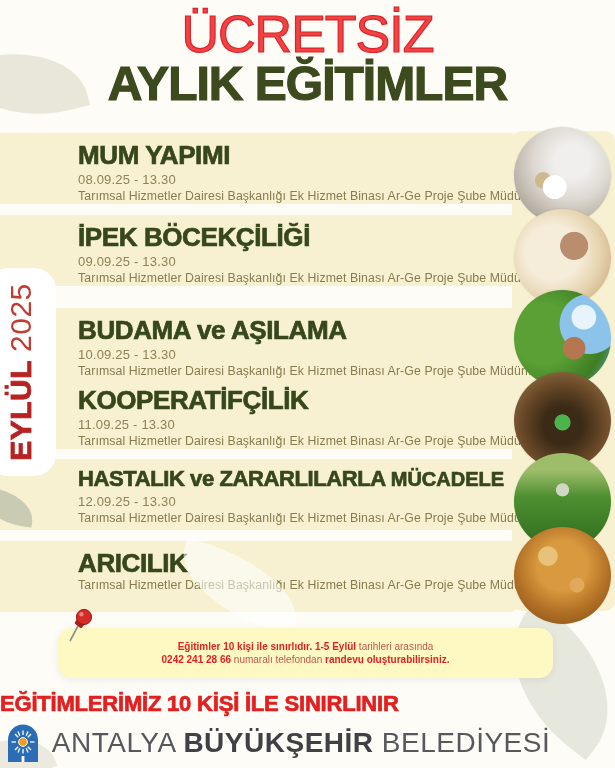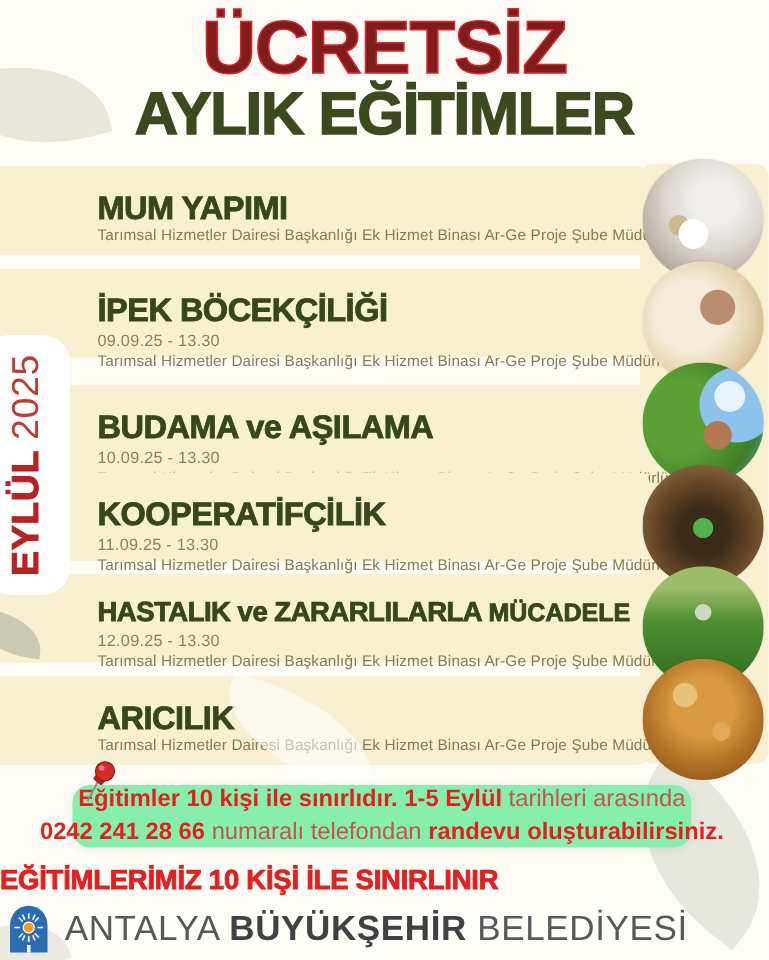--- a/index.html
+++ b/index.html
@@ -13,32 +13,32 @@
   
   .leaf{position:absolute;border-radius:0 85% 0 85%;}
   .leaf-top-left{left:-32px;top:48px;width:115px;height:72px;background:#e9e6da;transform:rotate(-14deg);z-index:1;}
   .leaf-left-olive{left:-20px;top:490px;width:54px;height:34px;background:#c9ccb2;transform:rotate(8deg);z-index:3;}
   .leaf-bottom-right{left:492px;top:632px;width:138px;height:96px;background:#e7e8dd;transform:rotate(38deg);z-index:2;}
   .leaf-bottom-left{left:-24px;top:736px;width:76px;height:44px;background:#eceade;transform:rotate(160deg);z-index:1;}
   .leaf-mid-faint{left:175px;top:556px;width:130px;height:62px;background:rgba(255,255,255,.55);transform:rotate(18deg);z-index:3;}
   
   .header{position:absolute;top:8px;left:0;width:615px;text-align:center;z-index:4;}
   .title-red{
-    margin:0;font-size:60px;line-height:1.0;font-weight:bold;letter-spacing:-1px;
-    color:#7f1d1d;-webkit-text-stroke:1.2px #e02128;
+    margin:0;font-size:52px;line-height:1.0;font-weight:normal;letter-spacing:-1px;
+    color:#ef4444;-webkit-text-stroke:1.2px #e02128;
   }
   .title-green{
     margin:0;font-size:48px;line-height:1.02;font-weight:bold;letter-spacing:-1px;
     color:#3c4a1e;-webkit-text-stroke:1.2px #3c4a1e;
   }
   
   .band{
     position:absolute;left:0;width:520px;height:71px;
     background:#f7f1d2;border-radius:0 10px 10px 0;
-    box-sizing:border-box;padding:20px 0 0 78px;z-index:2;
+    box-sizing:border-box;padding:9px 0 0 78px;z-index:2;
   }
   .photo-column{
     position:absolute;left:512px;top:131px;width:103px;height:480px;
     background:#f7f1d2;border-radius:10px;z-index:2;
   }
   .item-title{
     margin:0;font-size:26px;line-height:1.0;font-weight:bold;letter-spacing:-0.4px;
     color:#37471c;-webkit-text-stroke:0.7px #37471c;white-space:nowrap;
   }
   .band-long .item-title{font-size:22px;}
@@ -80,24 +80,24 @@
   .month-text{
     position:absolute;left:50%;top:50%;
     transform:translate(-50%,-50%) rotate(-90deg);
     white-space:nowrap;font-size:30px;color:#b82221;letter-spacing:0.5px;
   }
   .month-text .m{font-weight:bold;-webkit-text-stroke:0.8px #b82221;}
   .month-text .y{font-weight:400;margin-left:8px;color:#c23a30;}
   
   .notice-box{
     position:absolute;left:58px;top:628px;width:495px;height:50px;
-    background:#86efac;border-radius:14px;z-index:4;
+    background:#fef9c3;border-radius:14px;z-index:4;
     box-shadow:0 2px 8px rgba(0,0,0,0.07);
     display:flex;flex-direction:column;justify-content:center;align-items:center;
-    font-size:19px;line-height:1.35;white-space:nowrap;
+    font-size:10px;line-height:1.35;white-space:nowrap;
   }
   .notice-box b{color:#e31f1f;}
   .notice-box .soft{color:#c2564e;font-weight:400;}
   .pushpin{position:absolute;left:64px;top:608px;width:32px;height:36px;z-index:5;}
   
   .slogan{
     position:absolute;left:0;top:691px;width:566px;text-align:left;z-index:4;
     font-size:22px;font-weight:bold;color:#e31f1f;-webkit-text-stroke:0.7px #e31f1f;
     letter-spacing:-0.2px;
   }
@@ -119,20 +119,21 @@
 
   <div class="header">
     <h1 class="title-red">ÜCRETSİZ</h1>
     <h1 class="title-green">AYLIK EĞİTİMLER</h1>
   </div>
 
   <div class="photo-column"></div>
 
   <section class="band" style="top:133px">
     <h2 class="item-title"><span>MUM YAPIMI</span></h2>
+    <div class="item-date">08.09.25 - 13.30</div>
     <div class="item-loc">Tarımsal Hizmetler Dairesi Başkanlığı Ek Hizmet Binası Ar-Ge Proje Şube Müdürlüğü</div>
   </section>
 
   <section class="band" style="top:215px">
     <h2 class="item-title"><span>İPEK BÖCEKÇİLİĞİ</span></h2>
     <div class="item-date">09.09.25 - 13.30</div>
     <div class="item-loc">Tarımsal Hizmetler Dairesi Başkanlığı Ek Hizmet Binası Ar-Ge Proje Şube Müdürlüğü</div>
   </section>
 
   <section class="band" style="top:308px">

